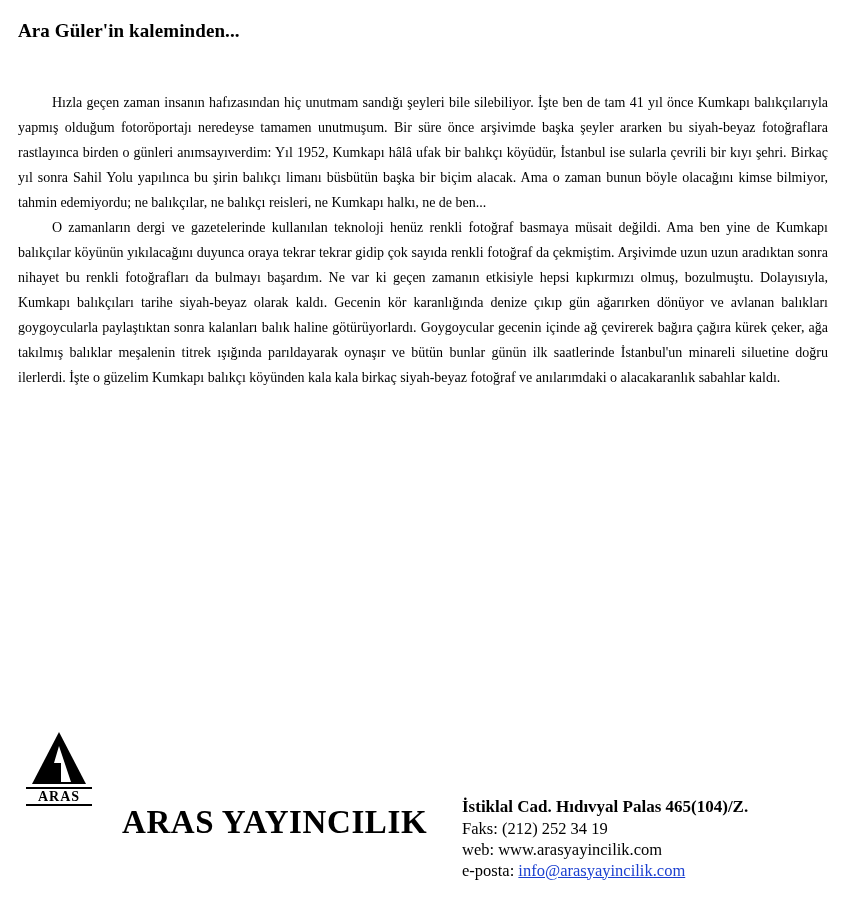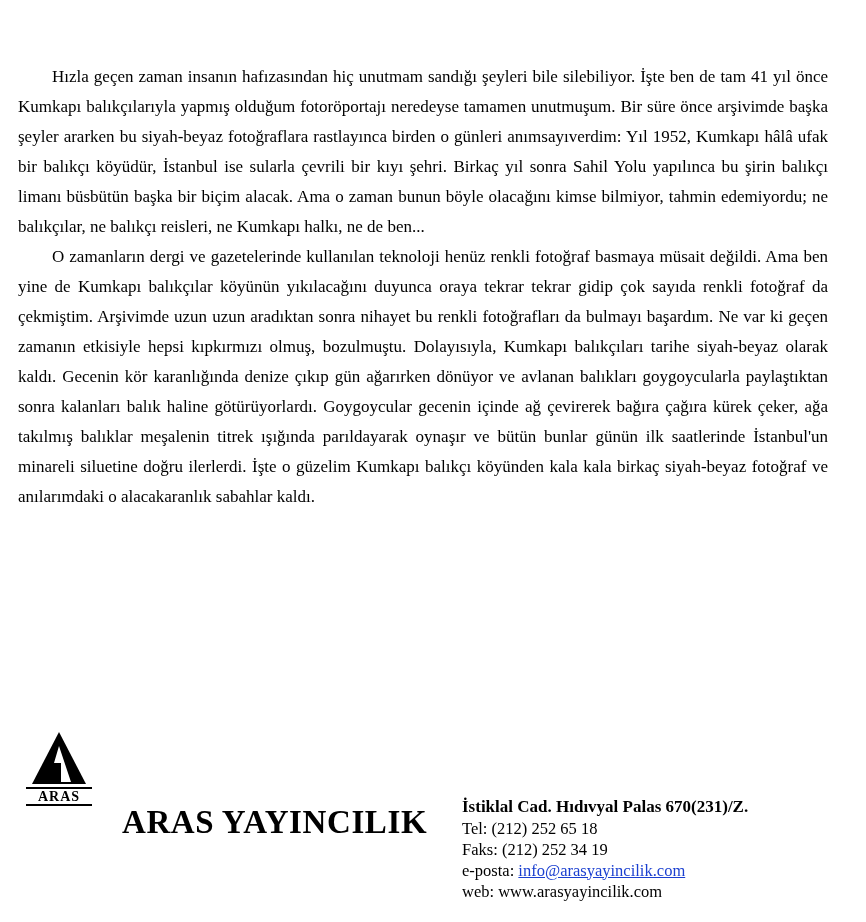--- a/index.html
+++ b/index.html
@@ -26,22 +26,22 @@
     font-weight: bold;
     font-size: 19px;
     letter-spacing: 0.1px;
     margin: 0 0 0 4px;
     padding-top: 6px;
   }
   .body-text {
     margin-top: 48px;
     margin-left: 4px;
     width: 810px;
-    font-size: 17px;
-    line-height: 30px;
+    font-size: 14px;
+    line-height: 25px;
     text-align: justify;
     text-justify: inter-word;
   }
   .body-text p {
     margin: 0;
     text-indent: 34px;
   }
   .footer {
     position: absolute;
     left: 14px;
@@ -101,40 +101,40 @@
   .email-link {
     color: #1a3fd0;
     text-decoration: underline;
   }
 </style>
 </head>
 <body>
 
 <div class="page">
 
+  <h1 class="doc-title">Ara Güler'in kaleminden...</h1>
 
   <div class="body-text">
     <p>Hızla geçen zaman insanın hafızasından hiç unutmam sandığı şeyleri bile silebiliyor. İşte ben de tam 41 yıl önce Kumkapı balıkçılarıyla yapmış olduğum fotoröportajı neredeyse tamamen unutmuşum. Bir süre önce arşivimde başka şeyler ararken bu siyah-beyaz fotoğraflara rastlayınca birden o günleri anımsayıverdim: Yıl 1952, Kumkapı hâlâ ufak bir balıkçı köyüdür, İstanbul ise sularla çevrili bir kıyı şehri. Birkaç yıl sonra Sahil Yolu yapılınca bu şirin balıkçı limanı büsbütün başka bir biçim alacak. Ama o zaman bunun böyle olacağını kimse bilmiyor, tahmin edemiyordu; ne balıkçılar, ne balıkçı reisleri, ne Kumkapı halkı, ne de ben...</p>
     <p>O zamanların dergi ve gazetelerinde kullanılan teknoloji henüz renkli fotoğraf basmaya müsait değildi. Ama ben yine de Kumkapı balıkçılar köyünün yıkılacağını duyunca oraya tekrar tekrar gidip çok sayıda renkli fotoğraf da çekmiştim. Arşivimde uzun uzun aradıktan sonra nihayet bu renkli fotoğrafları da bulmayı başardım. Ne var ki geçen zamanın etkisiyle hepsi kıpkırmızı olmuş, bozulmuştu. Dolayısıyla, Kumkapı balıkçıları tarihe siyah-beyaz olarak kaldı. Gecenin kör karanlığında denize çıkıp gün ağarırken dönüyor ve avlanan balıkları goygoycularla paylaştıktan sonra kalanları balık haline götürüyorlardı. Goygoycular gecenin içinde ağ çevirerek bağıra çağıra kürek çeker, ağa takılmış balıklar meşalenin titrek ışığında parıldayarak oynaşır ve bütün bunlar günün ilk saatlerinde İstanbul'un minareli siluetine doğru ilerlerdi. İşte o güzelim Kumkapı balıkçı köyünden kala kala birkaç siyah-beyaz fotoğraf ve anılarımdaki o alacakaranlık sabahlar kaldı.</p>
   </div>
 
   <div class="footer">
 
     <div class="logo-block">
       <svg class="logo-mark" width="58" height="56" viewBox="0 0 58 56">
         <polygon points="29,2 56,54 2,54" fill="#000000"></polygon>
         <polygon points="29,16 41,52 31,52 31,33 24,33" fill="#ffffff"></polygon>
       </svg>
       <span class="logo-word">ARAS</span>
     </div>
 
     <div class="publisher-name">ARAS YAYINCILIK</div>
 
     <div class="address-block">
-      <div class="line strong">İstiklal Cad. Hıdıvyal Palas 670(231)/Z.</div>
-      <div class="line">Tel: (212) 252 65 18</div>
+      <div class="line strong">İstiklal Cad. Hıdıvyal Palas 465(104)/Z.</div>
       <div class="line">Faks: (212) 252 34 19</div>
+      <div class="line">web: www.arasyayincilik.com</div>
       <div class="line"><span>e-posta: </span><span class="email-link">info@arasyayincilik.com</span></div>
-      <div class="line">web: www.arasyayincilik.com</div>
     </div>
 
   </div>
 </div>
 
 </body></html>

